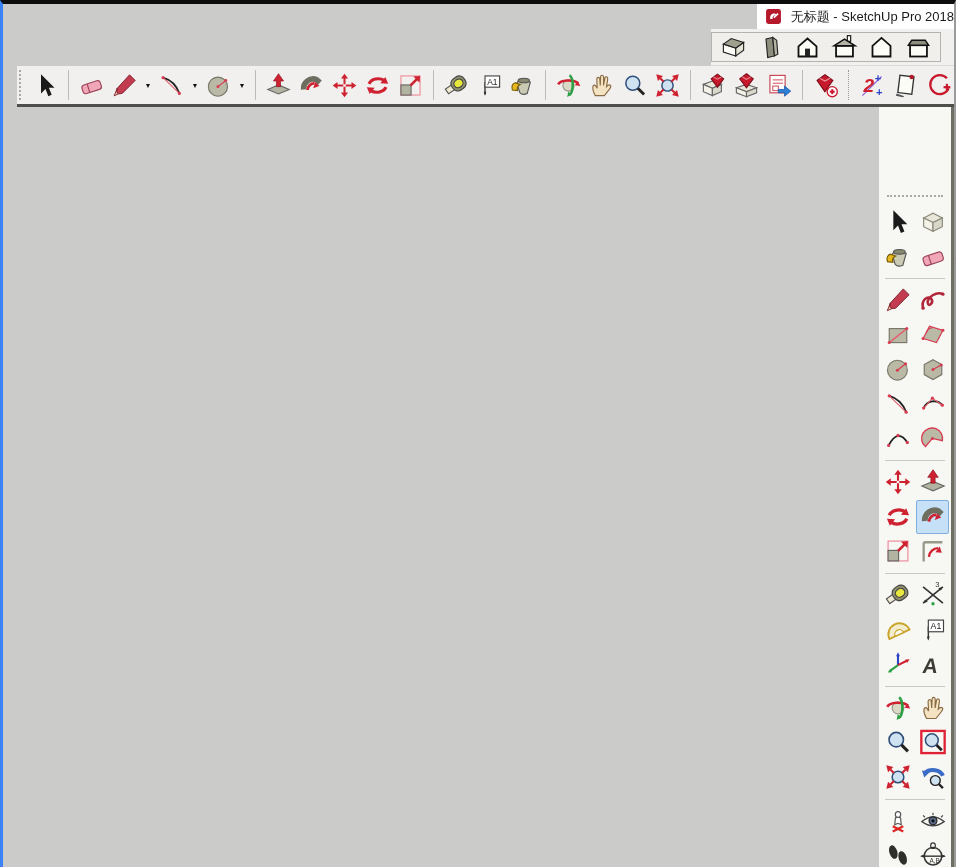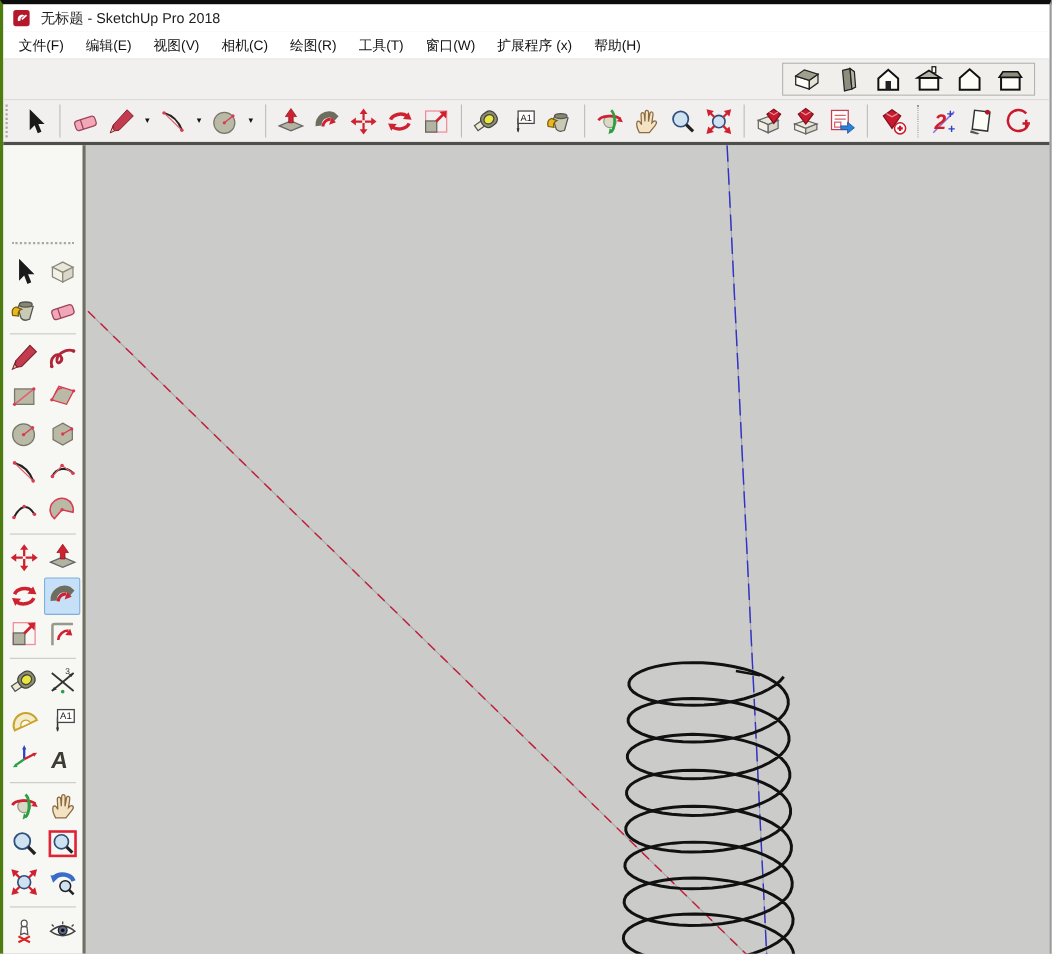--- a/index.html
+++ b/index.html
@@ -2,22 +2,22 @@
 <html><head>
 <meta charset="utf-8">
 <style>
   html,body{margin:0;padding:0;}
   body{
     width:956px;height:867px;overflow:hidden;position:relative;
     font-family:"Liberation Sans","DejaVu Sans",sans-serif;
     background:#cbcbca;
   }
   .window{position:absolute;inset:0;display:flex;flex-direction:column;
-    border-top:4px solid #0d0d0d;border-left:3px solid #4d7c0f;border-right:2px solid #9a9a9a;
-    box-sizing:border-box;}
+    border-top:4px solid #0d0d0d;border-left:3px solid #3b82f6;border-right:2px solid #9a9a9a;
+    box-sizing:border-box;align-items:flex-end;}
   
   .titlebar{height:25px;background:#ffffff;display:flex;align-items:center;padding-left:8px;flex:none;}
   .app-icon{width:17px;height:17px;flex:none;}
   .title-text{font-size:13px;color:#1c1c1c;margin-left:9px;white-space:nowrap;}
   
   .menubar{height:24px;background:#ffffff;display:flex;align-items:center;padding-left:4px;flex:none;
     border-bottom:1px solid #e6e6e6;}
   .menu-item{font-size:12.5px;color:#111;padding:3px 10px;white-space:nowrap;cursor:default;}
   
   .topstrip{height:36px;background:#f2f0ef;flex:none;display:flex;align-items:center;
@@ -369,31 +369,20 @@
 
 <div class="window">
 
   <div class="titlebar">
     <svg class="app-icon">
         <use href="#i-sketchup-logo"></use>
       </svg>
     <span class="title-text">无标题 - SketchUp Pro 2018</span>
   </div>
 
-  <div class="menubar">
-      <span class="menu-item">文件(F)</span>
-      <span class="menu-item">编辑(E)</span>
-      <span class="menu-item">视图(V)</span>
-      <span class="menu-item">相机(C)</span>
-      <span class="menu-item">绘图(R)</span>
-      <span class="menu-item">工具(T)</span>
-      <span class="menu-item">窗口(W)</span>
-      <span class="menu-item">扩展程序 (x)</span>
-      <span class="menu-item">帮助(H)</span>
-    </div>
 
   <div class="topstrip">
     <div class="views-toolbar">
         <span class="tool-btn">
           <svg class="ticon">
             <use href="#i-view-iso"></use>
           </svg>
         </span>
         <span class="tool-btn">
           <svg class="ticon">

